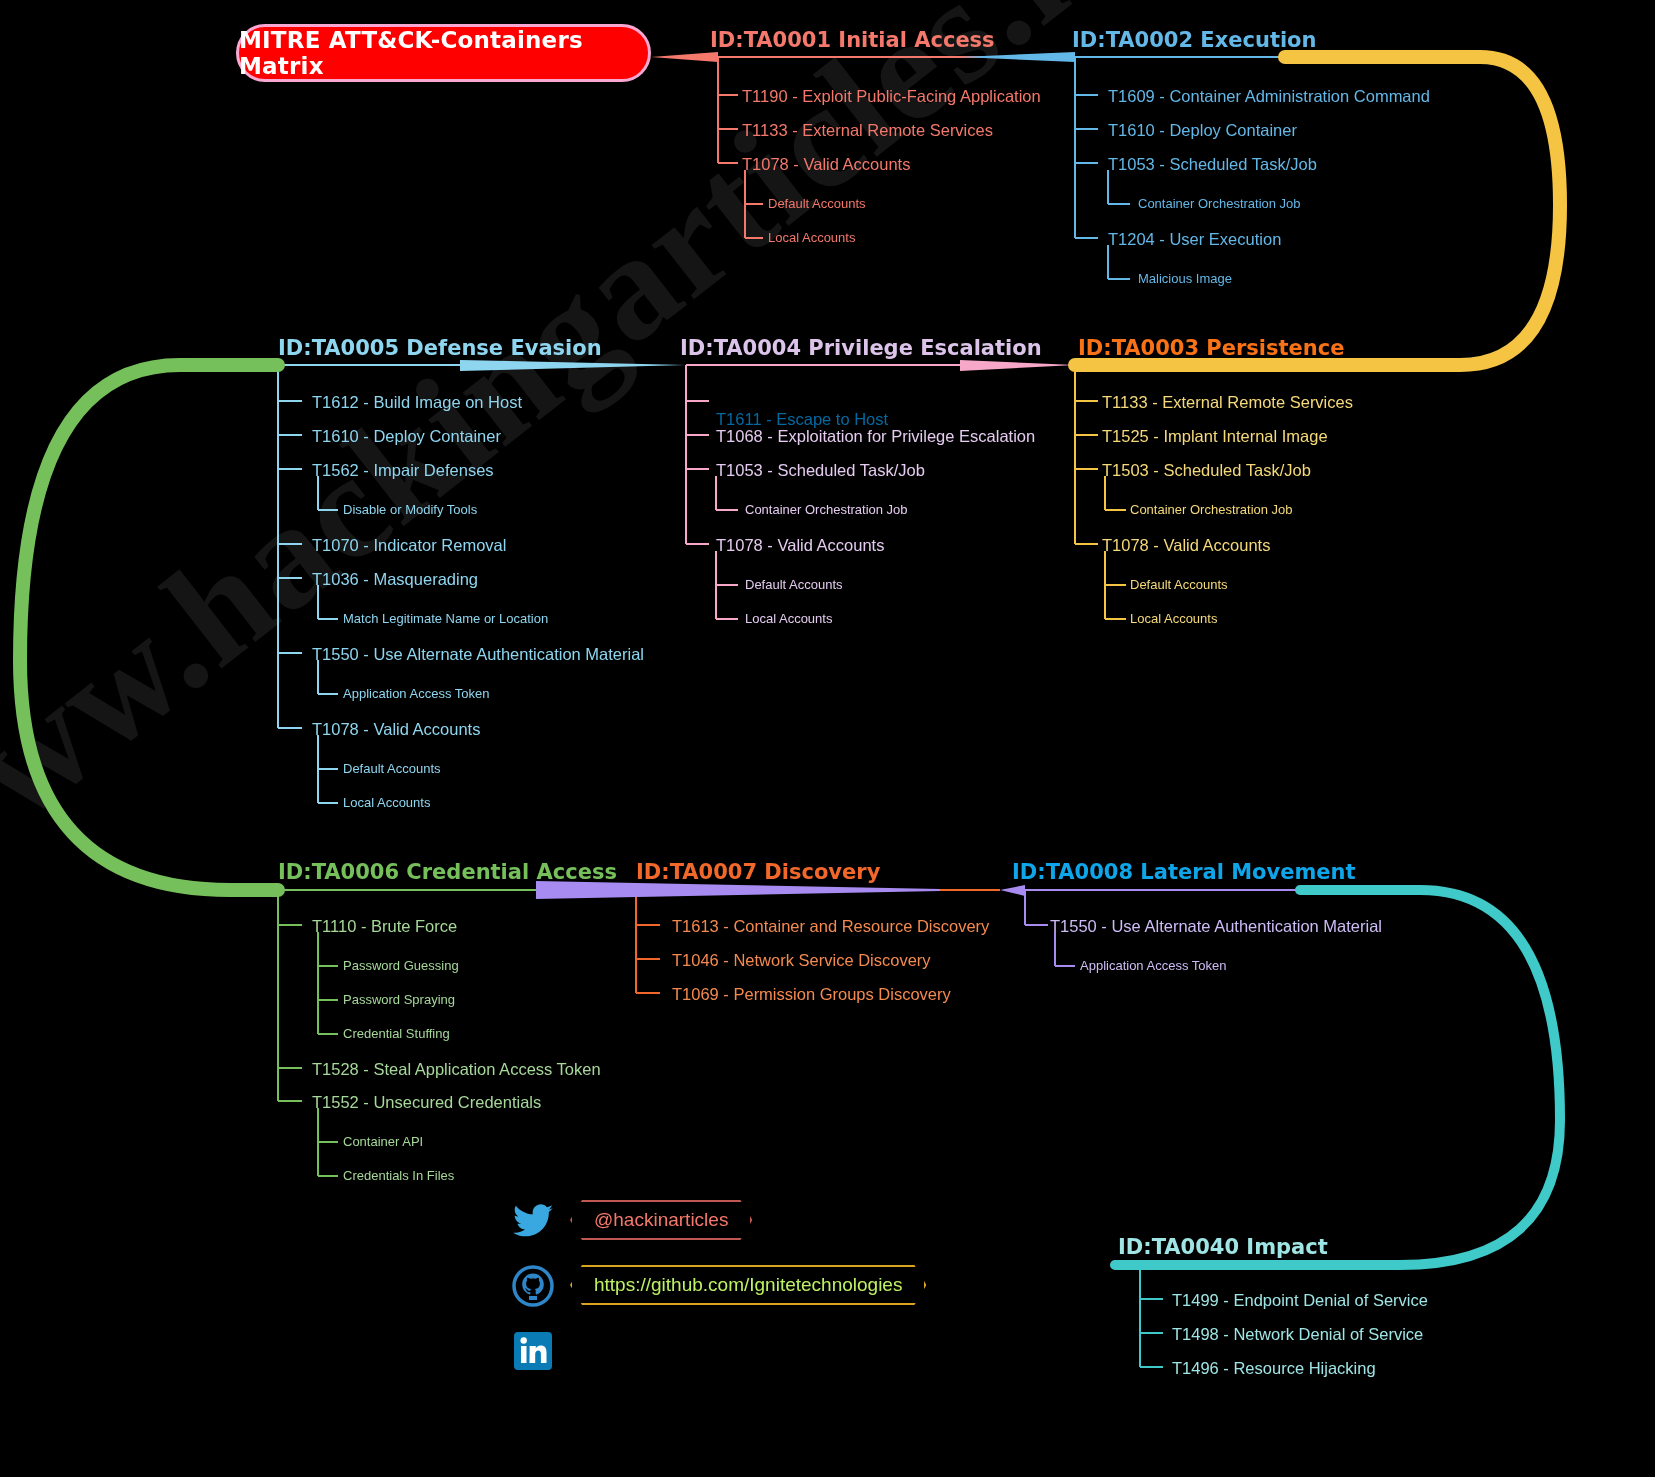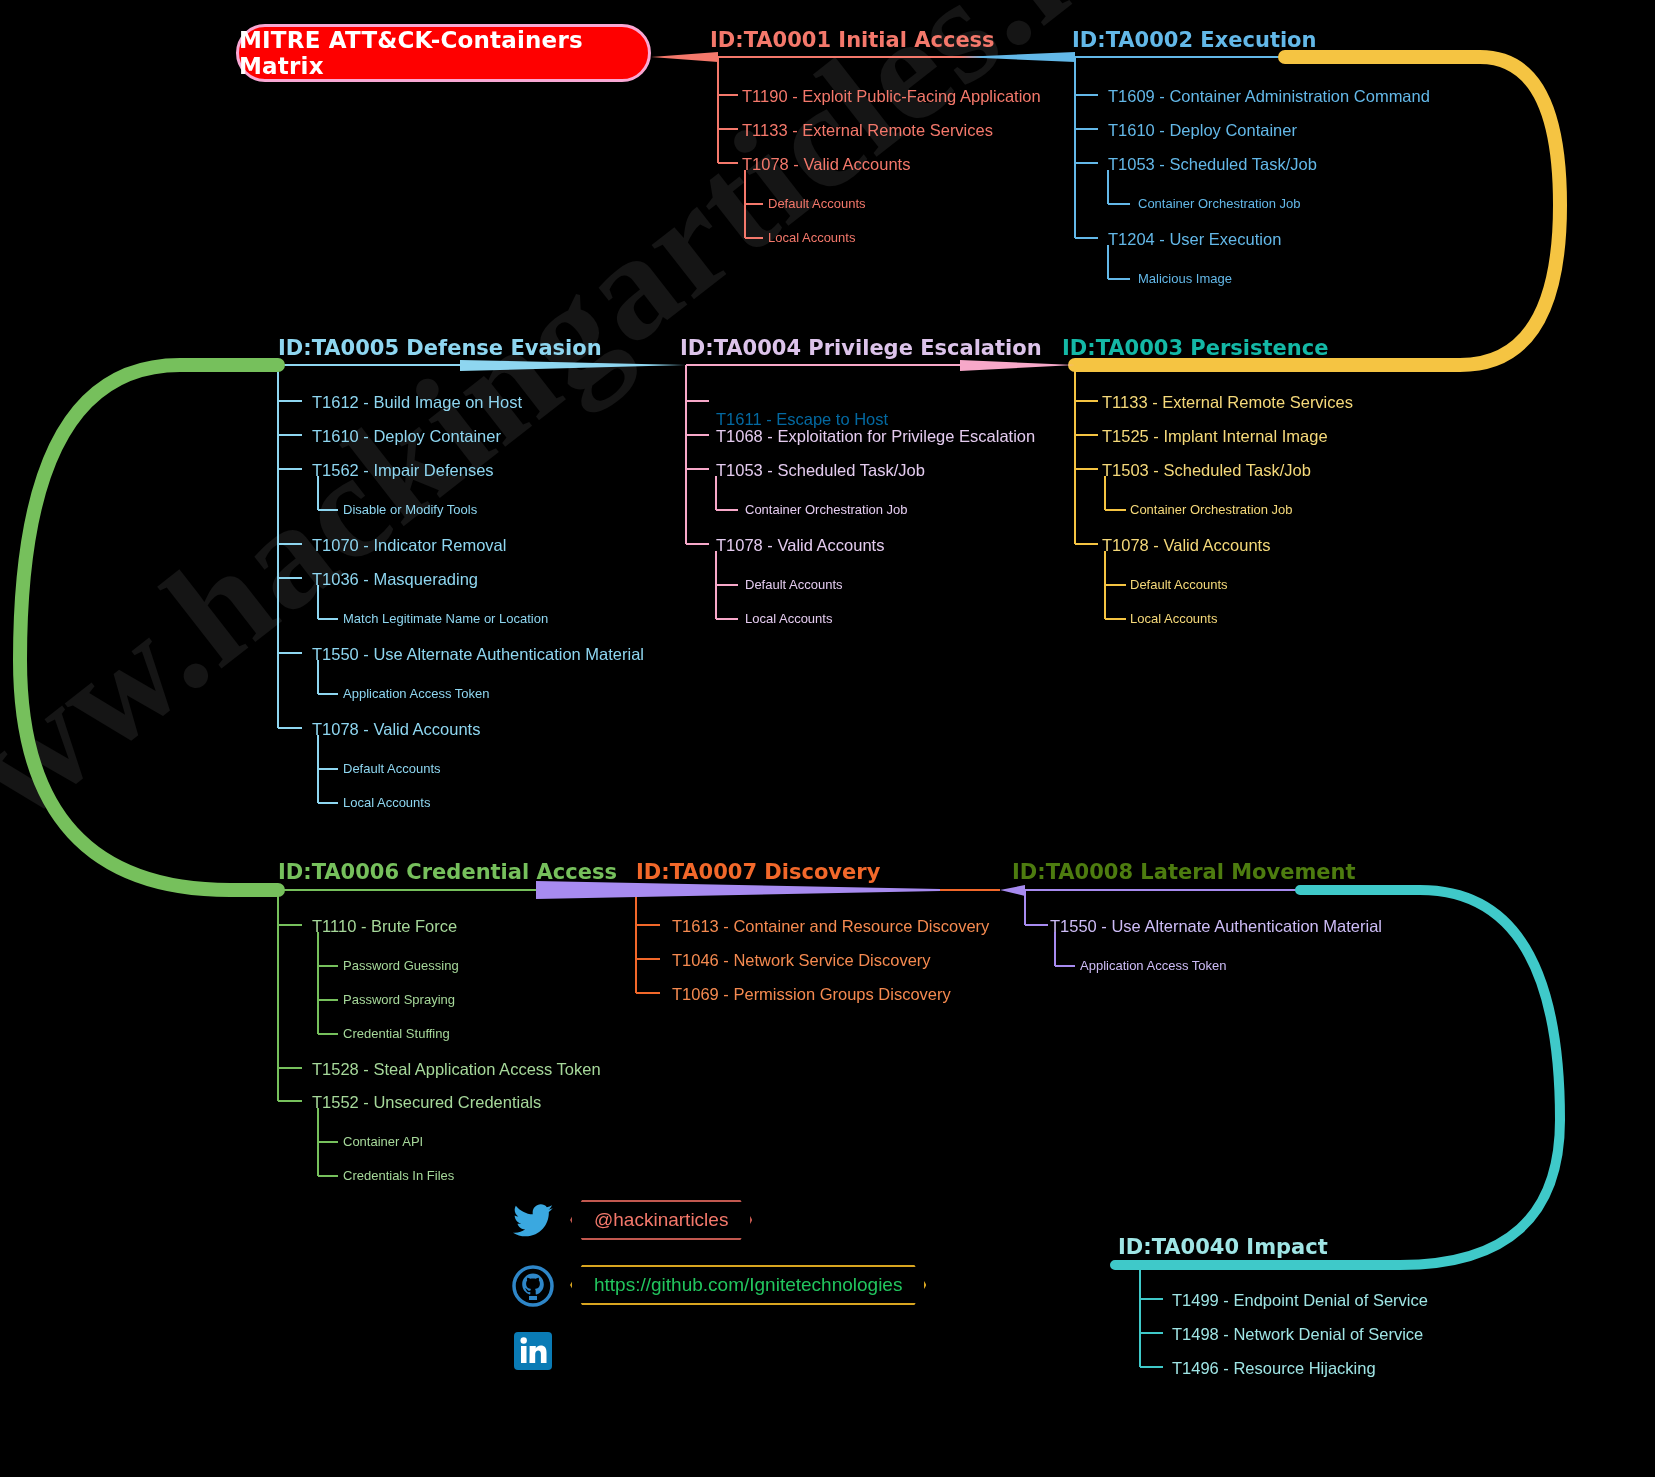--- a/index.html
+++ b/index.html
@@ -221,21 +221,21 @@
   </div>
   <div class="tech" style="left:716px;top:411px;color:#0369a1;">T1611 - Escape to Host</div>
   <div class="tech" style="left:716px;top:428px;color:#e4cbef;">T1068 - Exploitation for Privilege Escalation</div>
   <div class="tech" style="left:716px;top:462px;color:#e4cbef;">T1053 - Scheduled Task/Job</div>
   <div class="sub" style="left:745px;top:503px;color:#e4cbef;">Container Orchestration Job</div>
   <div class="tech" style="left:716px;top:537px;color:#e4cbef;">T1078 - Valid Accounts</div>
   <div class="sub" style="left:745px;top:578px;color:#e4cbef;">Default Accounts</div>
   <div class="sub" style="left:745px;top:612px;color:#e4cbef;">Local Accounts</div>
 
   <div class="tactic" style="left:1062px;top:336px;">
-    <div class="t-title" style="color:#14b8a6;">ID:TA0003 Persistence</div>
+    <div class="t-title" style="color:#f97316;margin-left:16px;">ID:TA0003 Persistence</div>
   </div>
   <div class="tech" style="left:1102px;top:394px;color:#f5d97a;">T1133 - External Remote Services</div>
   <div class="tech" style="left:1102px;top:428px;color:#f5d97a;">T1525 - Implant Internal Image</div>
   <div class="tech" style="left:1102px;top:462px;color:#f5d97a;">T1503 - Scheduled Task/Job</div>
   <div class="sub" style="left:1130px;top:503px;color:#f5d97a;">Container Orchestration Job</div>
   <div class="tech" style="left:1102px;top:537px;color:#f5d97a;">T1078 - Valid Accounts</div>
   <div class="sub" style="left:1130px;top:578px;color:#f5d97a;">Default Accounts</div>
   <div class="sub" style="left:1130px;top:612px;color:#f5d97a;">Local Accounts</div>
 
   <div class="tactic" style="left:278px;top:860px;">
@@ -251,21 +251,21 @@
   <div class="sub" style="left:343px;top:1169px;color:#a6d89a;">Credentials In Files</div>
 
   <div class="tactic" style="left:636px;top:860px;">
     <div class="t-title" style="color:#f2682a;">ID:TA0007 Discovery</div>
   </div>
   <div class="tech" style="left:672px;top:918px;color:#f58a50;">T1613 - Container and Resource Discovery</div>
   <div class="tech" style="left:672px;top:952px;color:#f58a50;">T1046 - Network Service Discovery</div>
   <div class="tech" style="left:672px;top:986px;color:#f58a50;">T1069 - Permission Groups Discovery</div>
 
   <div class="tactic" style="left:1012px;top:860px;">
-    <div class="t-title" style="color:#4d7c0f;">ID:TA0008 Lateral Movement</div>
+    <div class="t-title" style="color:#0ea5e9;">ID:TA0008 Lateral Movement</div>
   </div>
   <div class="tech" style="left:1050px;top:918px;color:#cdbcf6;">T1550 - Use Alternate Authentication Material</div>
   <div class="sub" style="left:1080px;top:959px;color:#cdbcf6;">Application Access Token</div>
 
   <div class="tactic" style="left:1118px;top:1235px;">
     <div class="t-title" style="color:#9fe5e5;">ID:TA0040 Impact</div>
   </div>
   <div class="tech" style="left:1172px;top:1292px;color:#9fe5e5;">T1499 - Endpoint Denial of Service</div>
   <div class="tech" style="left:1172px;top:1326px;color:#9fe5e5;">T1498 - Network Denial of Service</div>
   <div class="tech" style="left:1172px;top:1360px;color:#9fe5e5;">T1496 - Resource Hijacking</div>
@@ -280,21 +280,21 @@
   </div>
 
   <div class="social" style="left:512px;top:1265px;">
     <div class="ico">
       <svg width="42" height="42" viewBox="0 0 42 42">
         <circle cx="21" cy="21" r="19" fill="none" stroke="#2e86c8" stroke-width="3.5"></circle>
         <path fill="#2e86c8" d="M21 8.5c-6 0-10.8 4.8-10.8 10.8 0 4.8 3.1 8.8 7.4 10.2.5.1.7-.2.7-.5v-1.9c-3 .6-3.7-1.4-3.7-1.4-.5-1.3-1.2-1.6-1.2-1.6-1-.7.1-.7.1-.7 1.1.1 1.7 1.1 1.7 1.1 1 1.7 2.6 1.2 3.2.9.1-.7.4-1.2.7-1.5-2.4-.3-5-1.2-5-5.4 0-1.2.4-2.2 1.1-2.9-.1-.3-.5-1.4.1-2.9 0 0 .9-.3 3 1.1.9-.2 1.8-.4 2.7-.4.9 0 1.8.1 2.7.4 2.1-1.4 3-1.1 3-1.1.6 1.5.2 2.6.1 2.9.7.8 1.1 1.8 1.1 2.9 0 4.2-2.6 5.1-5 5.4.4.3.8 1 .8 2.1v3.1c0 .3.2.6.7.5 4.3-1.4 7.4-5.5 7.4-10.2C31.8 13.3 27 8.5 21 8.5z"></path>
         <rect x="17" y="31" width="8" height="4" fill="#2e86c8"></rect>
       </svg>
     </div>
-    <div class="pill" style="border-color:#d9a520;color:#22c55e;">https://github.com/Ignitetechnologies</div>
+    <div class="pill" style="border-color:#d9a520;color:#bef264;">https://github.com/Ignitetechnologies</div>
   </div>
 
   <div class="social" style="left:512px;top:1330px;">
     <div class="ico">
       <svg width="40" height="40" viewBox="0 0 40 40">
         <rect x="1" y="1" width="38" height="38" rx="4" fill="#0a7bb5"></rect>
         <rect x="8" y="15" width="5.5" height="17" fill="#fff"></rect>
         <circle cx="10.7" cy="9.5" r="3.2" fill="#fff"></circle>
         <path fill="#fff" d="M17.5 15h5.3v2.4c.8-1.4 2.4-2.8 4.9-2.8 4.1 0 5.8 2.5 5.8 6.9V32h-5.6v-9c0-2.2-.8-3.5-2.7-3.5-1.6 0-2.4 1.1-2.8 2.2-.1.4-.2.9-.2 1.5V32h-5.6s.1-15.6 0-17z"></path>
       </svg>

